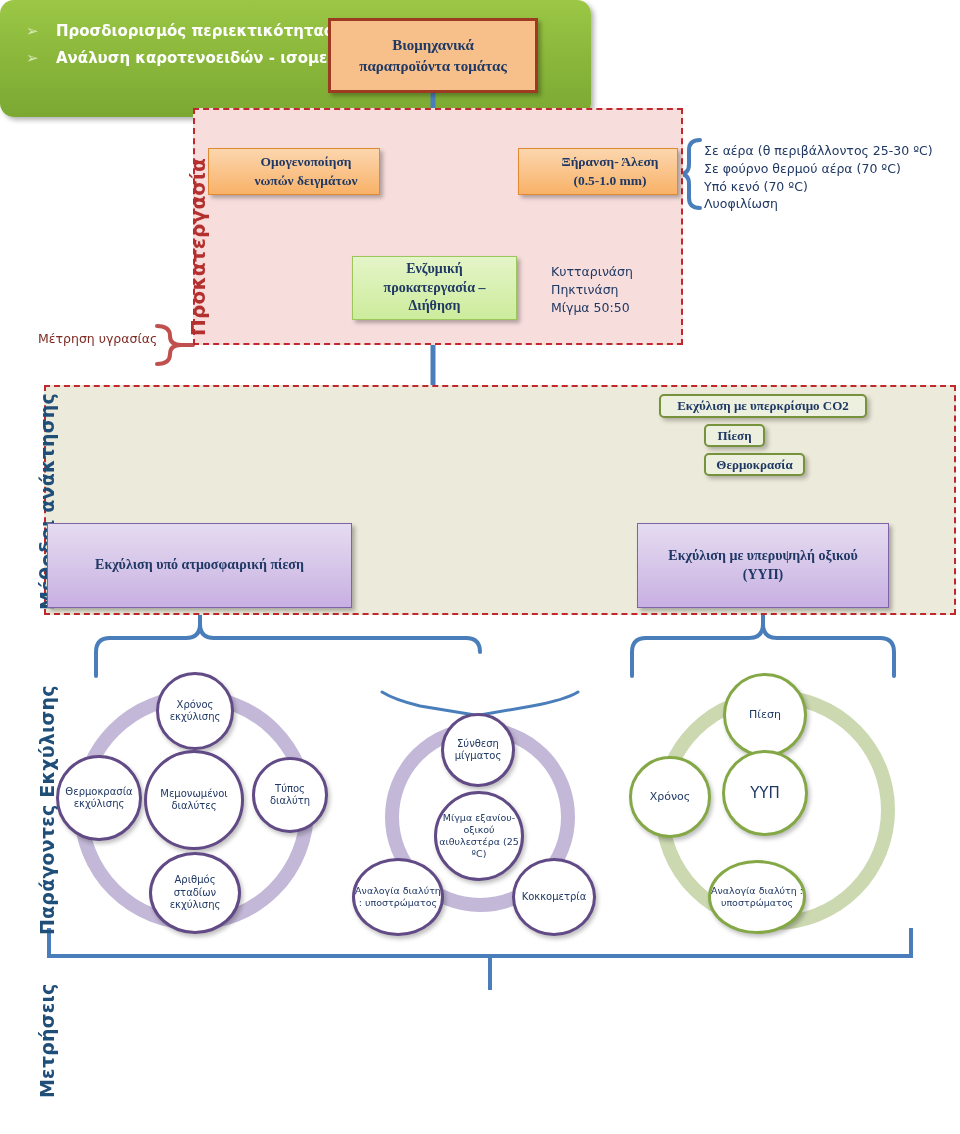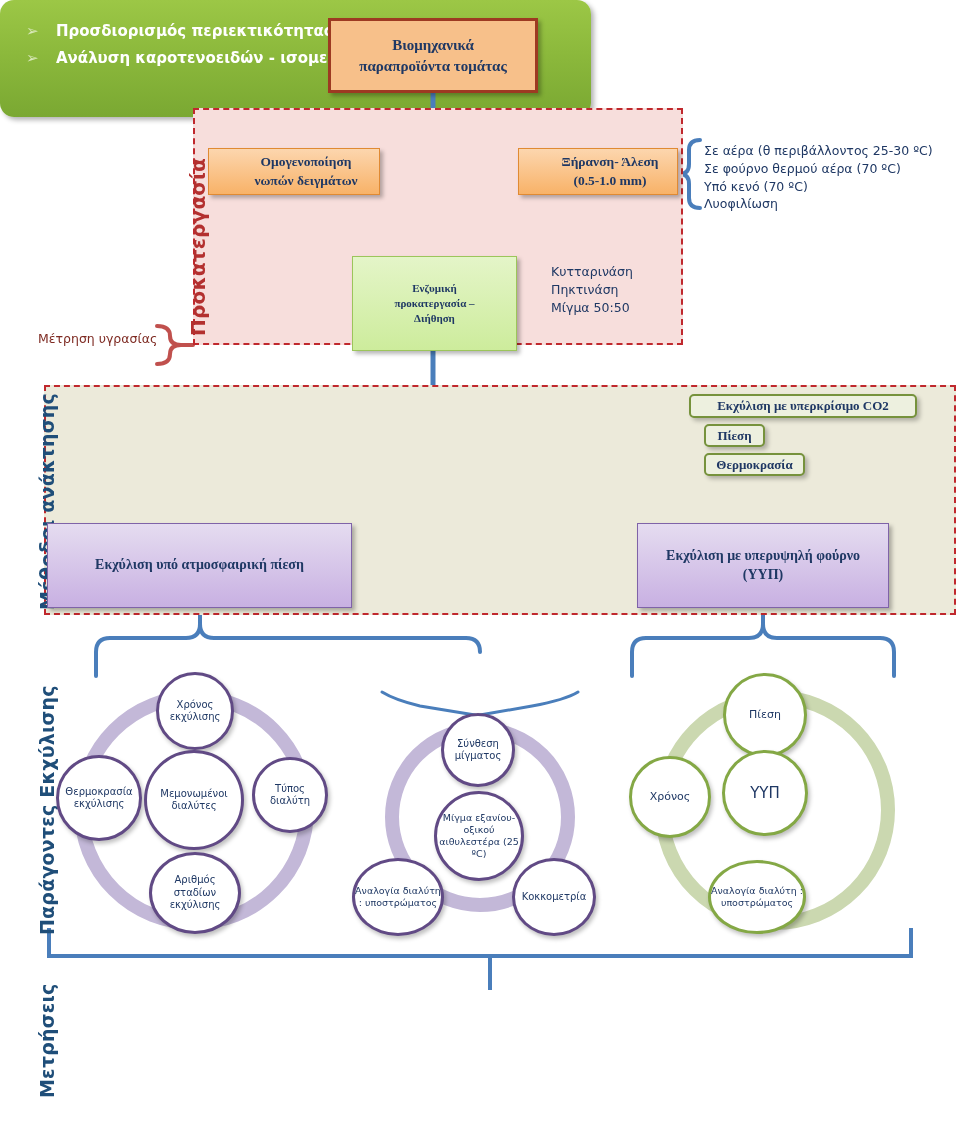--- a/index.html
+++ b/index.html
@@ -92,22 +92,22 @@
     background: linear-gradient(180deg,#FCD6AE 0%,#F8B268 100%);
     border: 1.5px solid #E08A33;
     font-size: 13.5px;
     box-shadow: 3px 3px 4px rgba(0,0,0,.28);
     padding-left: 24px;
   }
   #box-homog { left: 208px; top: 148px; width: 172px; height: 47px; }
   #box-dry   { left: 518px; top: 148px; width: 160px; height: 47px; }
 
   #box-enzym {
-    left: 352px; top: 256px; width: 165px; height: 95px;
-    font-size: 11px;
+    left: 352px; top: 256px; width: 165px; height: 64px;
+    font-size: 14px;
     background: linear-gradient(180deg,#E4F5C8 0%,#CDEC9C 100%);
     border: 1.5px solid #9CC55B;
     box-shadow: 3px 3px 4px rgba(0,0,0,.28);
   }
 
   #box-organic {
     left: 95px; top: 408px; width: 290px; height: 78px;
     font-size: 13.5px;
     background: linear-gradient(180deg,#DCE9FB 0%,#F0F6FE 45%,#C9DDF7 100%);
     border: 2.5px solid #5B3E8E;
@@ -124,21 +124,21 @@
   #box-yyp   { left: 637px; top: 523px; width: 252px; height: 85px; }
 
   .box-green-out {
     background: #EDF0DF;
     border: 2px solid #76923C;
     border-radius: 5px;
     color: #1F3864;
     font-weight: bold;
     box-shadow: 3px 3px 4px rgba(0,0,0,.25);
   }
-  #box-sco2   { left: 689px; top: 394px; width: 228px; height: 24px; font-size: 13px; }
+  #box-sco2   { left: 659px; top: 394px; width: 208px; height: 24px; font-size: 13px; }
   #box-press  { left: 704px; top: 424px; width: 61px;  height: 23px; font-size: 13px; }
   #box-temp   { left: 704px; top: 453px; width: 101px; height: 23px; font-size: 13px; }
 
   #box-mixsolv {
     left: 373px; top: 649px; width: 215px; height: 42px;
     font-size: 13.5px;
     background: #EDF0DF;
     border: 1.5px solid #7F63A8;
     box-shadow: 3px 3px 4px rgba(0,0,0,.25);
   }
@@ -332,21 +332,21 @@
 
   <div id="annot-moist" class="annot">Μέτρηση υγρασίας</div>
 
 
   <div id="box-atmos" class="box box-purple">
     <span>Εκχύλιση υπό ατμοσφαιρική πίεση</span>
   </div>
 
   <div id="box-yyp" class="box box-purple">
     <div>
-      <span>Εκχύλιση με υπερυψηλή φούρνο</span>
+      <span>Εκχύλιση με υπερυψηλή οξικού</span>
       <span>(ΥΥΠ)</span>
     </div>
   </div>
 
   <div id="box-sco2" class="box box-green-out">
     <span>Εκχύλιση με υπερκρίσιμο CO2</span>
   </div>
   <div id="box-press" class="box box-green-out">
     <span>Πίεση</span>
   </div>

